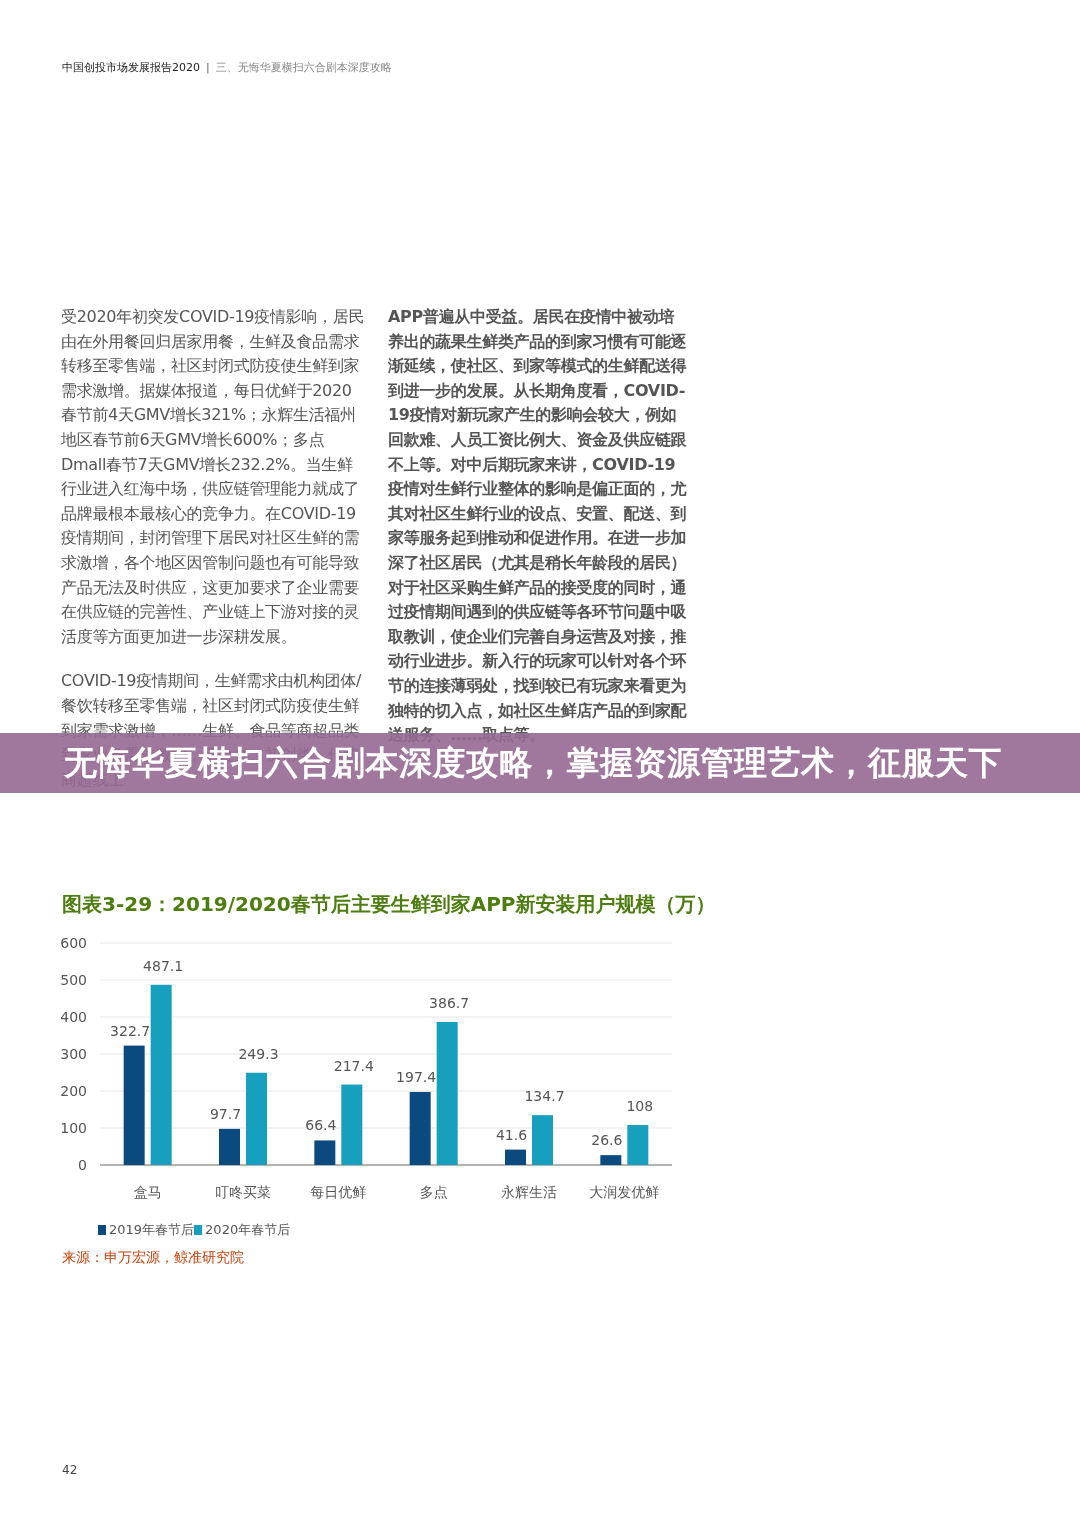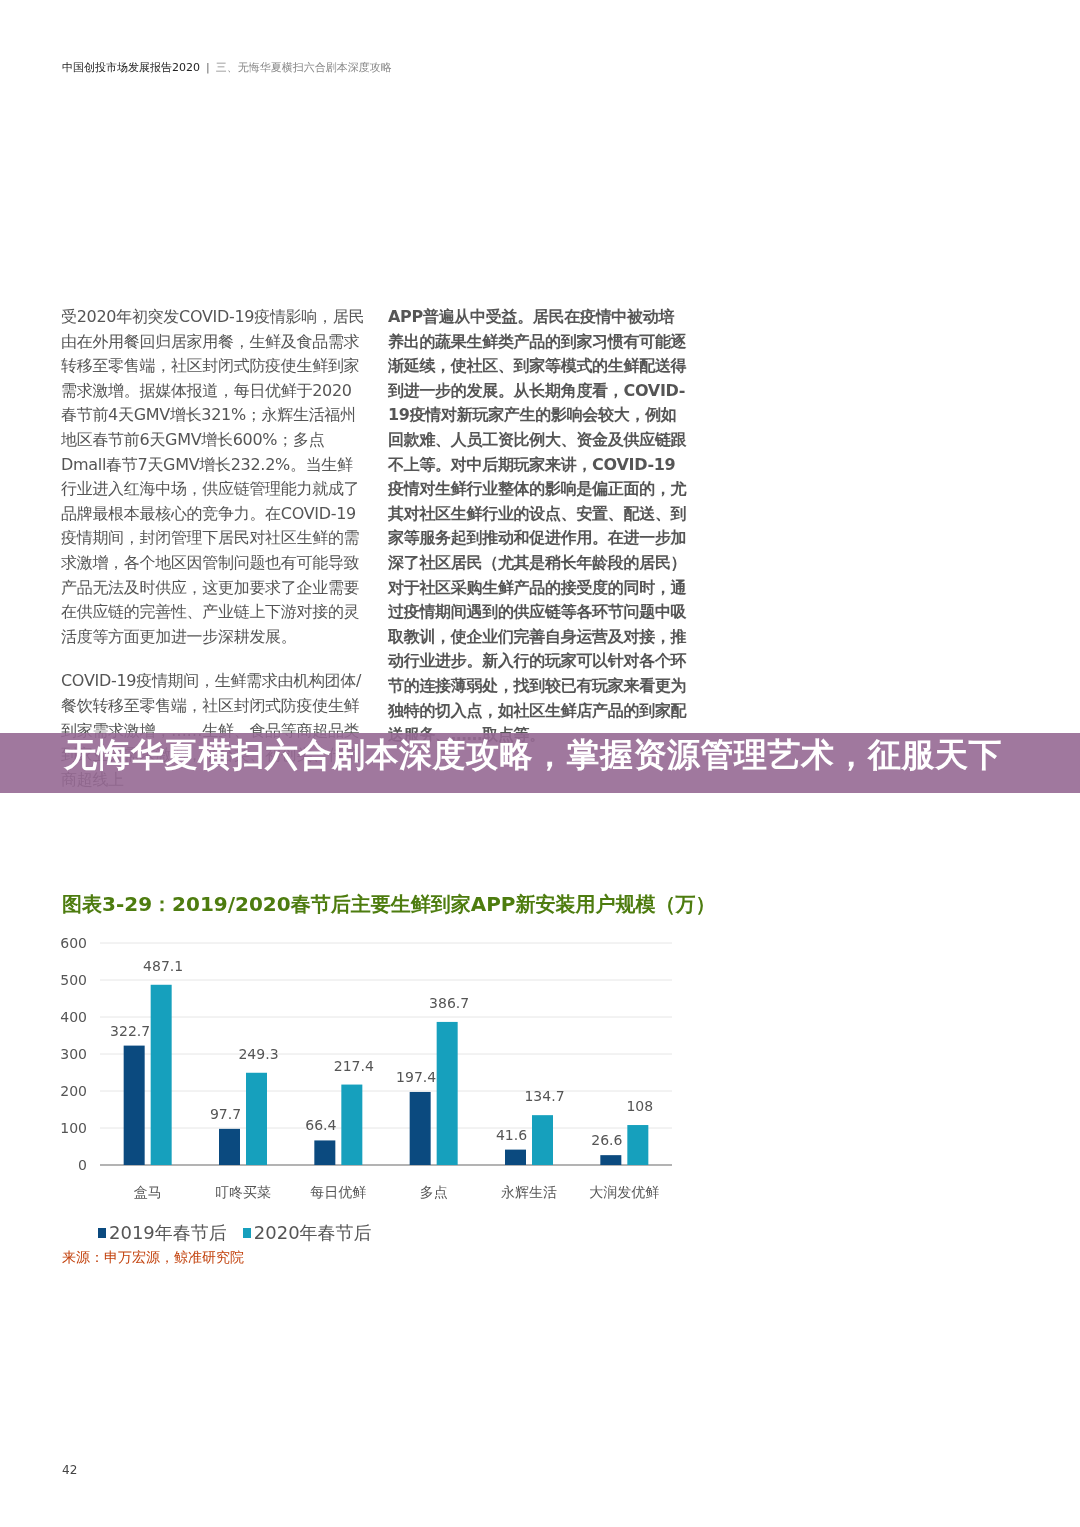--- a/index.html
+++ b/index.html
@@ -22,40 +22,40 @@
     font-size: 16px; line-height: 24.6px; color: #555;
     letter-spacing: -0.3px;
   }
   .col p { margin: 12px 0 20px 0; }
   .col-left { left: 61px; }
   .col-right { left: 388px; width: 300px; font-weight: bold; }
 
   .banner {
     position: absolute; left: 0; top: 733px; width: 1080px; height: 60px;
     background: rgba(150, 105, 148, 0.9);
-    display: flex; 
+    display: flex; align-items: center;
   }
   .banner-title {
     margin-left: 64px;
     font-size: 33px; font-weight: bold; color: #ffffff;
     letter-spacing: 0.5px; white-space: nowrap;
   }
 
   .chart-title {
     position: absolute; left: 62px; top: 891px;
     font-size: 20px; font-weight: bold; color: #4d7c0f; white-space: nowrap;
   }
 
   .chart { position: absolute; left: 0; top: 0; width: 1080px; height: 1527px; pointer-events: none; }
   .chart svg { position: absolute; left: 0; top: 0; }
   .chart text { font-family: "DejaVu Sans", "Liberation Sans", sans-serif; }
 
   .legend {
     position: absolute; left: 98px; top: 1221px;
-    font-size: 18px; color: #555; display: flex; gap: 16px; white-space: nowrap;
+    font-size: 13px; color: #555; display: flex; white-space: nowrap;
   }
   .legend .item { display: flex; align-items: center; }
   .legend .swatch { width: 8px; height: 10px; display: inline-block; margin-right: 3px; }
 
   .source {
     position: absolute; left: 62px; top: 1249px;
     font-size: 14px; color: #c2410c; white-space: nowrap;
   }
   .page-num {
     position: absolute; left: 62px; top: 1463px;

